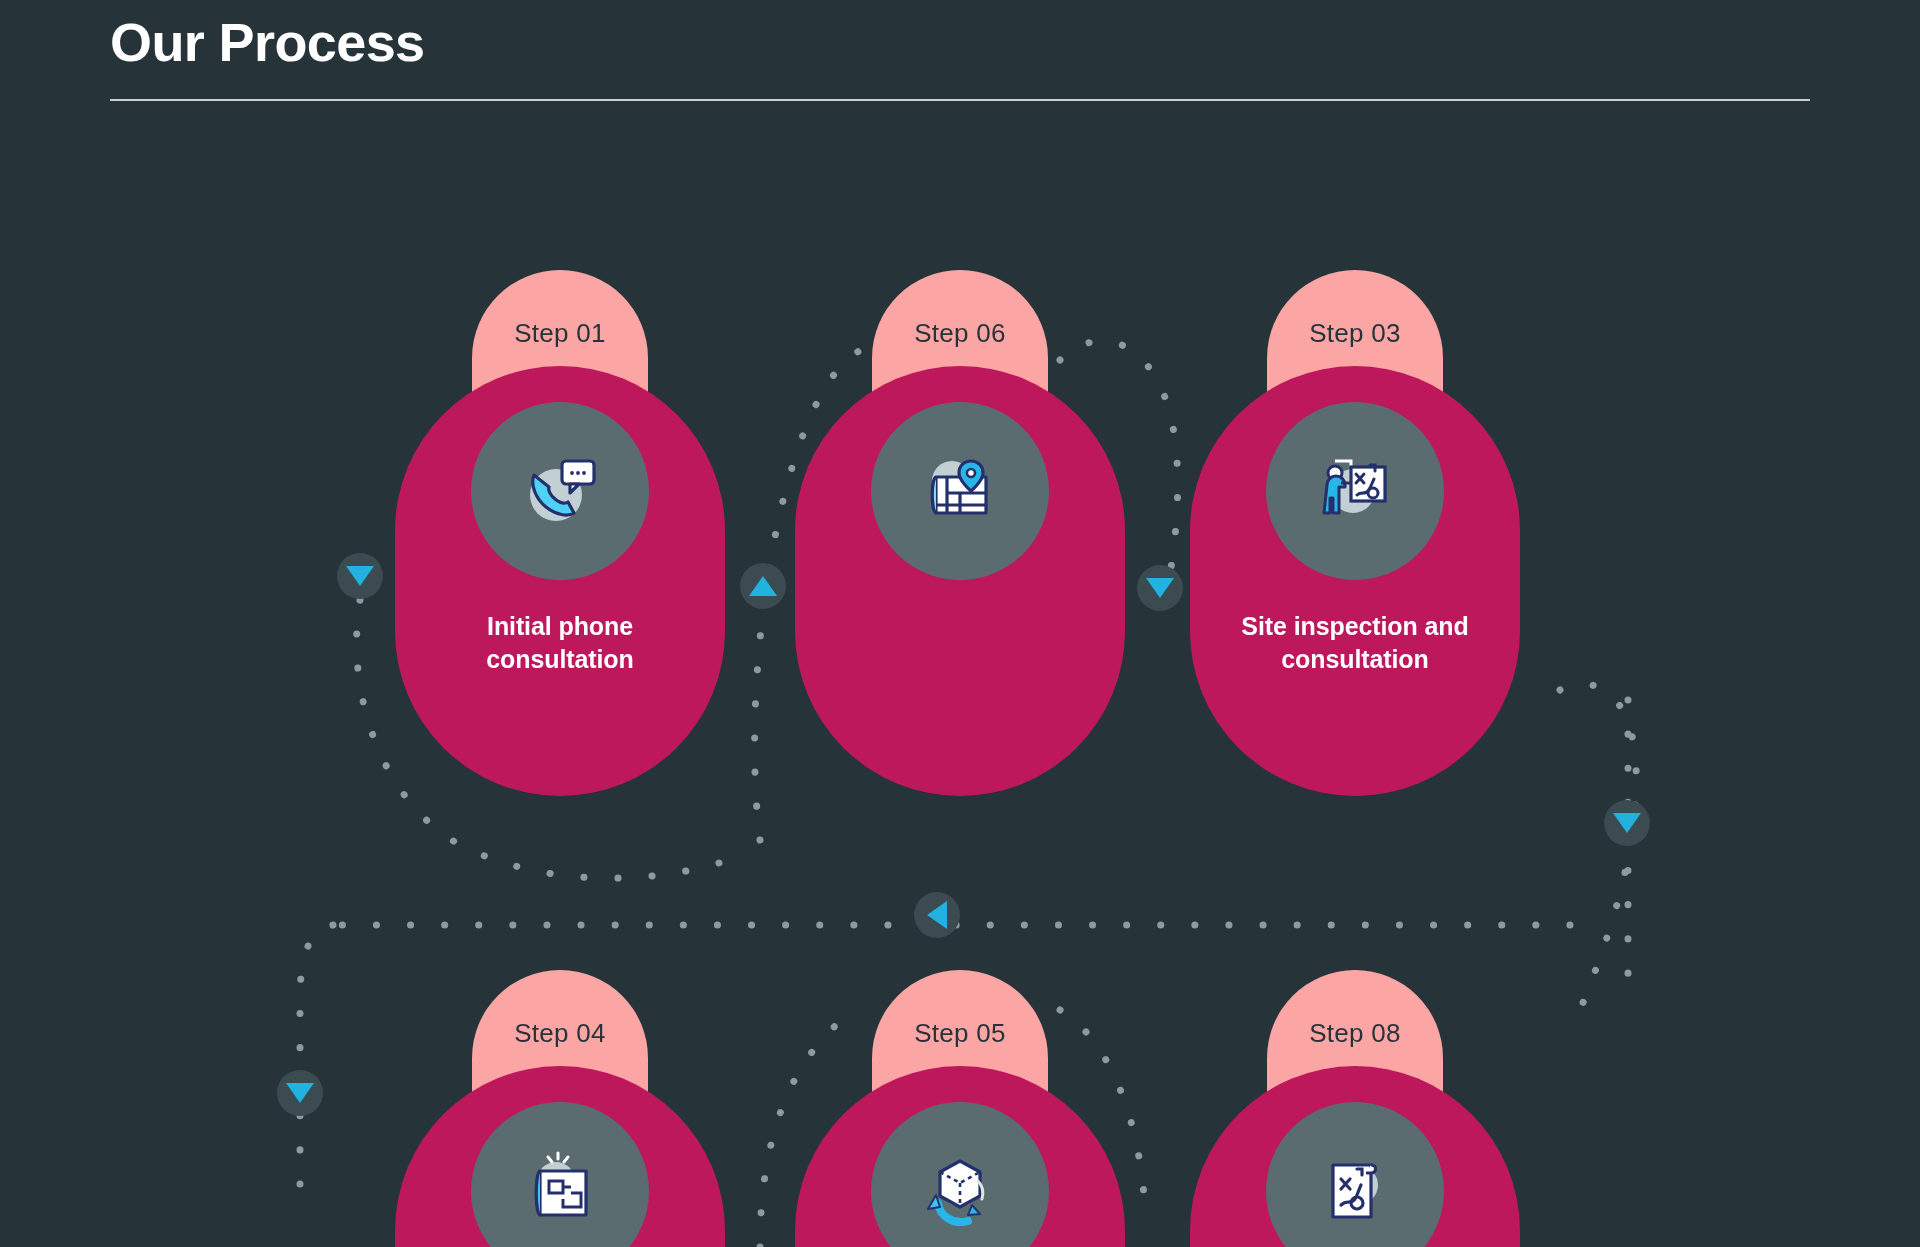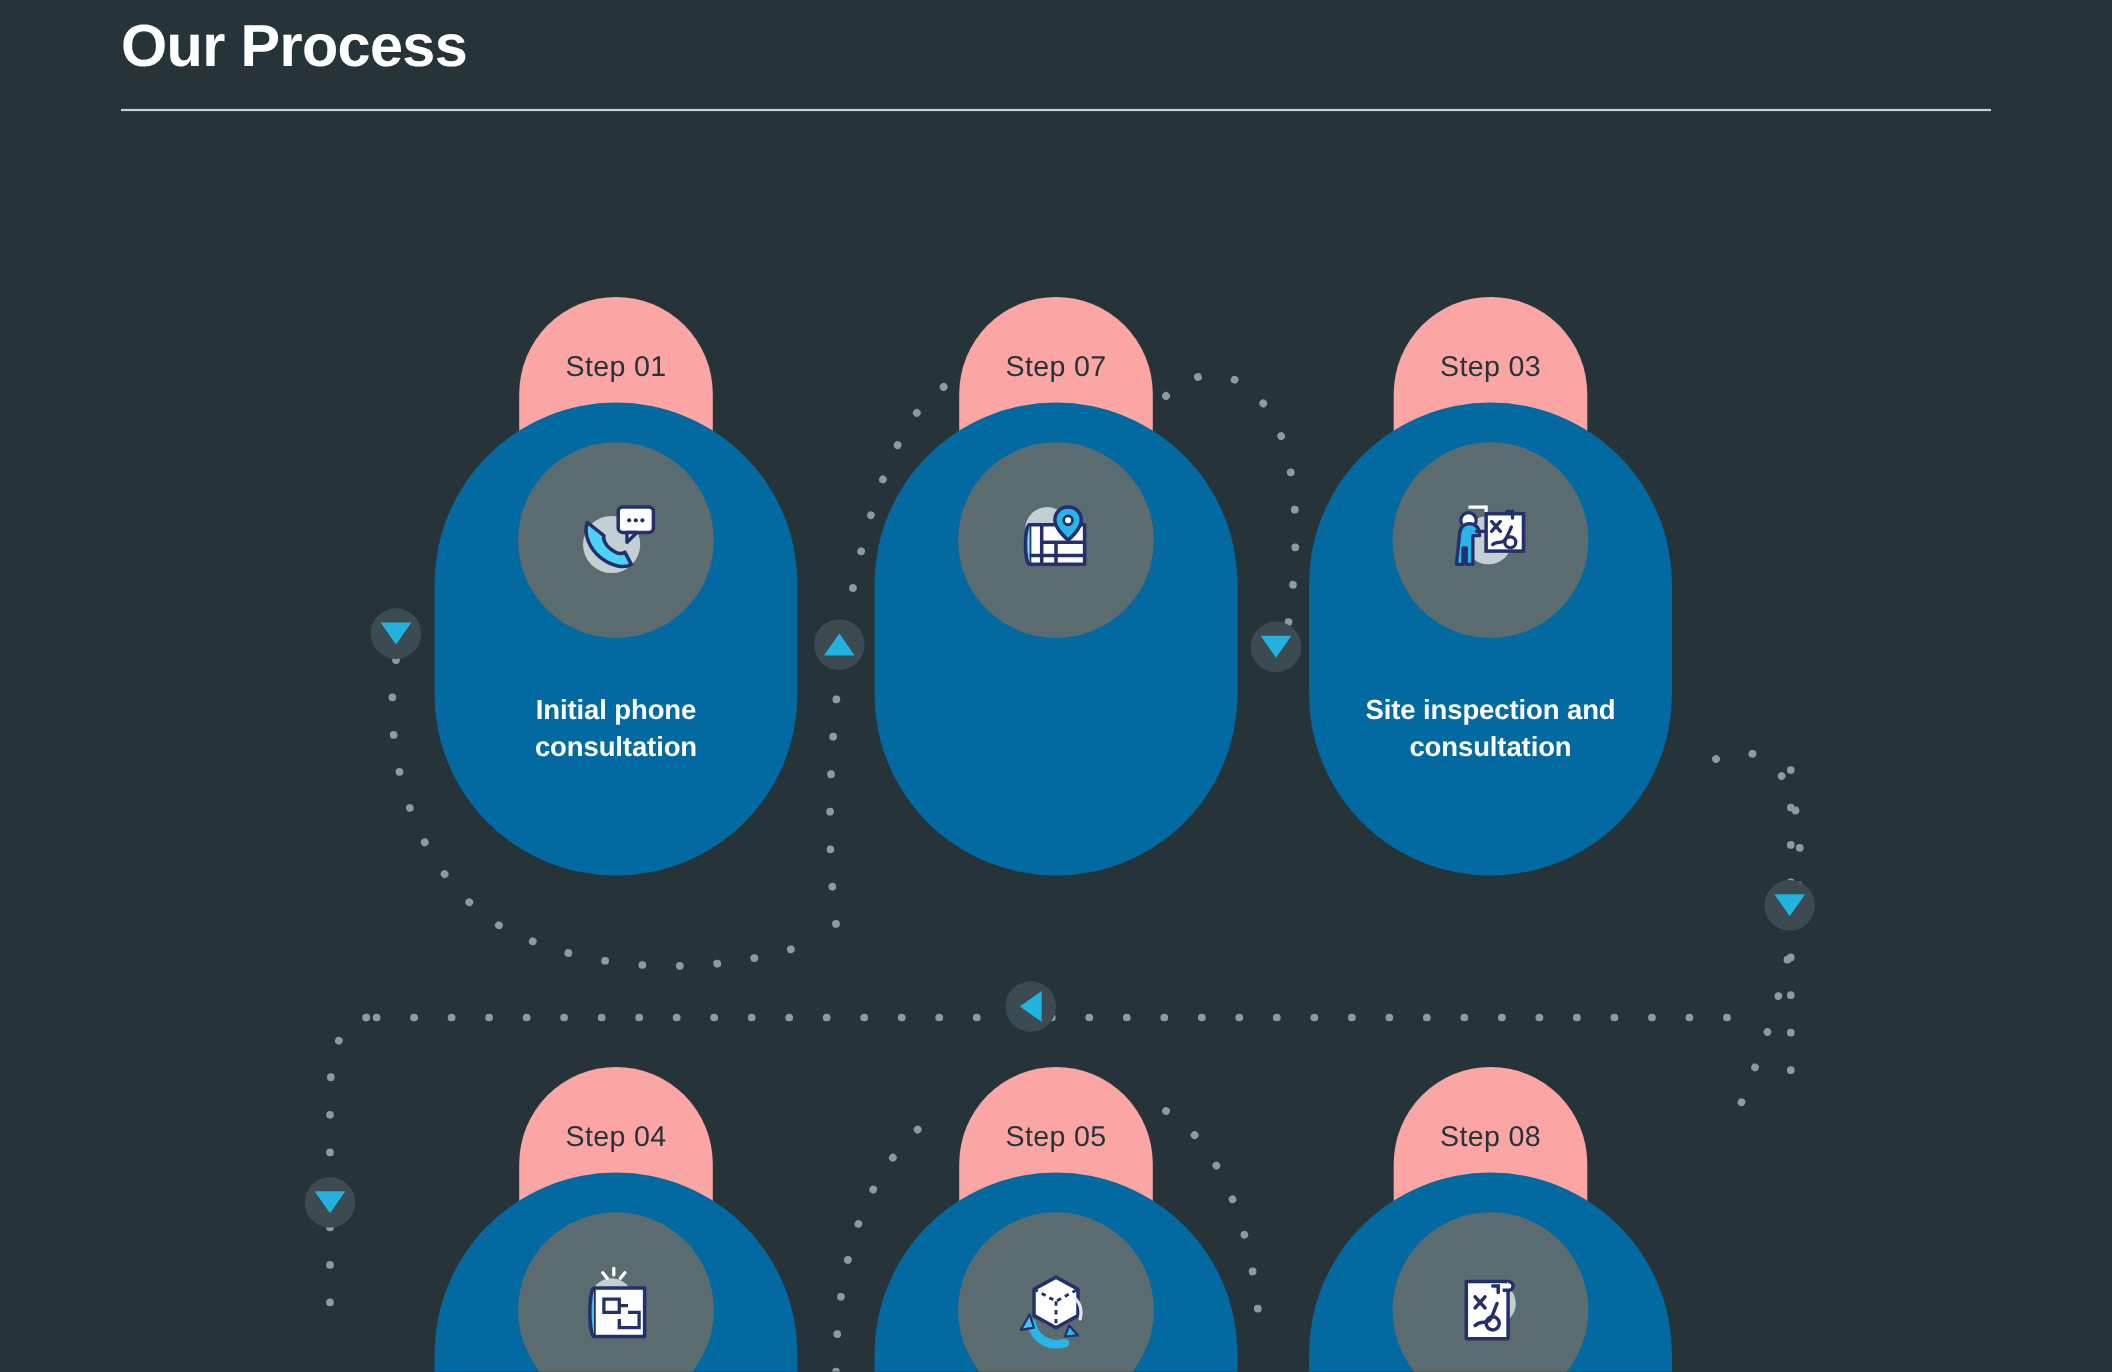--- a/index.html
+++ b/index.html
@@ -35,23 +35,23 @@
     border-radius:88px 88px 0 0;
     display:flex; align-items:flex-start; justify-content:center;
     padding-top:48px;
   }
   .badge-label {
     font-size:26px; color:#26343a; font-weight:500; letter-spacing:0.3px;
   }
   .card {
     position:absolute; left:50%; transform:translateX(-50%);
     top:96px; width:330px; height:430px;
-    background:#0369a1;
+    background:#be185d;
     border-radius:165px 165px 165px 165px;
-    display:flex; flex-direction:column; align-items:center;gap:20px;
+    display:flex; flex-direction:column; align-items:center;
   }
   .icon-disc {
     margin-top:36px;
     width:178px; height:178px; border-radius:50%;
     background:#5b6c71;
     display:flex; align-items:center; justify-content:center;
   }
   .icon-disc svg { display:block; }
   .step-text {
     margin-top:30px; width:280px; text-align:center;
@@ -117,21 +117,21 @@
           <circle cx="62" cy="26" r="1.9" fill="#24306b"></circle>
           <circle cx="68" cy="26" r="1.9" fill="#24306b"></circle>
         </svg>
       </div>
       <div class="step-text">Initial phone consultation</div>
     </div>
   </div>
 
   <div class="step" style="left:795px; top:270px;">
     <div class="badge">
-      <span class="badge-label">Step 07</span>
+      <span class="badge-label">Step 06</span>
     </div>
     <div class="card">
       <div class="icon-disc">
         <svg width="88" height="88" viewBox="0 0 88 88">
           <circle cx="36" cy="34" r="20" fill="#c3d0d3"></circle>
           <path d="M20 30 h50 v36 h-50 z" fill="#ffffff" stroke="#24306b" stroke-width="3.2" stroke-linejoin="round"></path>
           <path d="M20 30 c-5 2-5 34 0 36" fill="#7fd9f5" stroke="#24306b" stroke-width="3.2" stroke-linejoin="round"></path>
           <path d="M31 30 v36 M31 46 h39 M44 46 v20 M20 58 h50" stroke="#24306b" stroke-width="3.2" fill="none"></path>
           <path d="M55 14 c-7 0-12 5-12 12 c0 8 12 18 12 18 c0 0 12-10 12-18 c0-7-5-12-12-12 z" fill="#2ab5e8" stroke="#24306b" stroke-width="3.2" stroke-linejoin="round"></path>
           <circle cx="55" cy="26" r="4" fill="#ffffff" stroke="#24306b" stroke-width="2.6"></circle>

